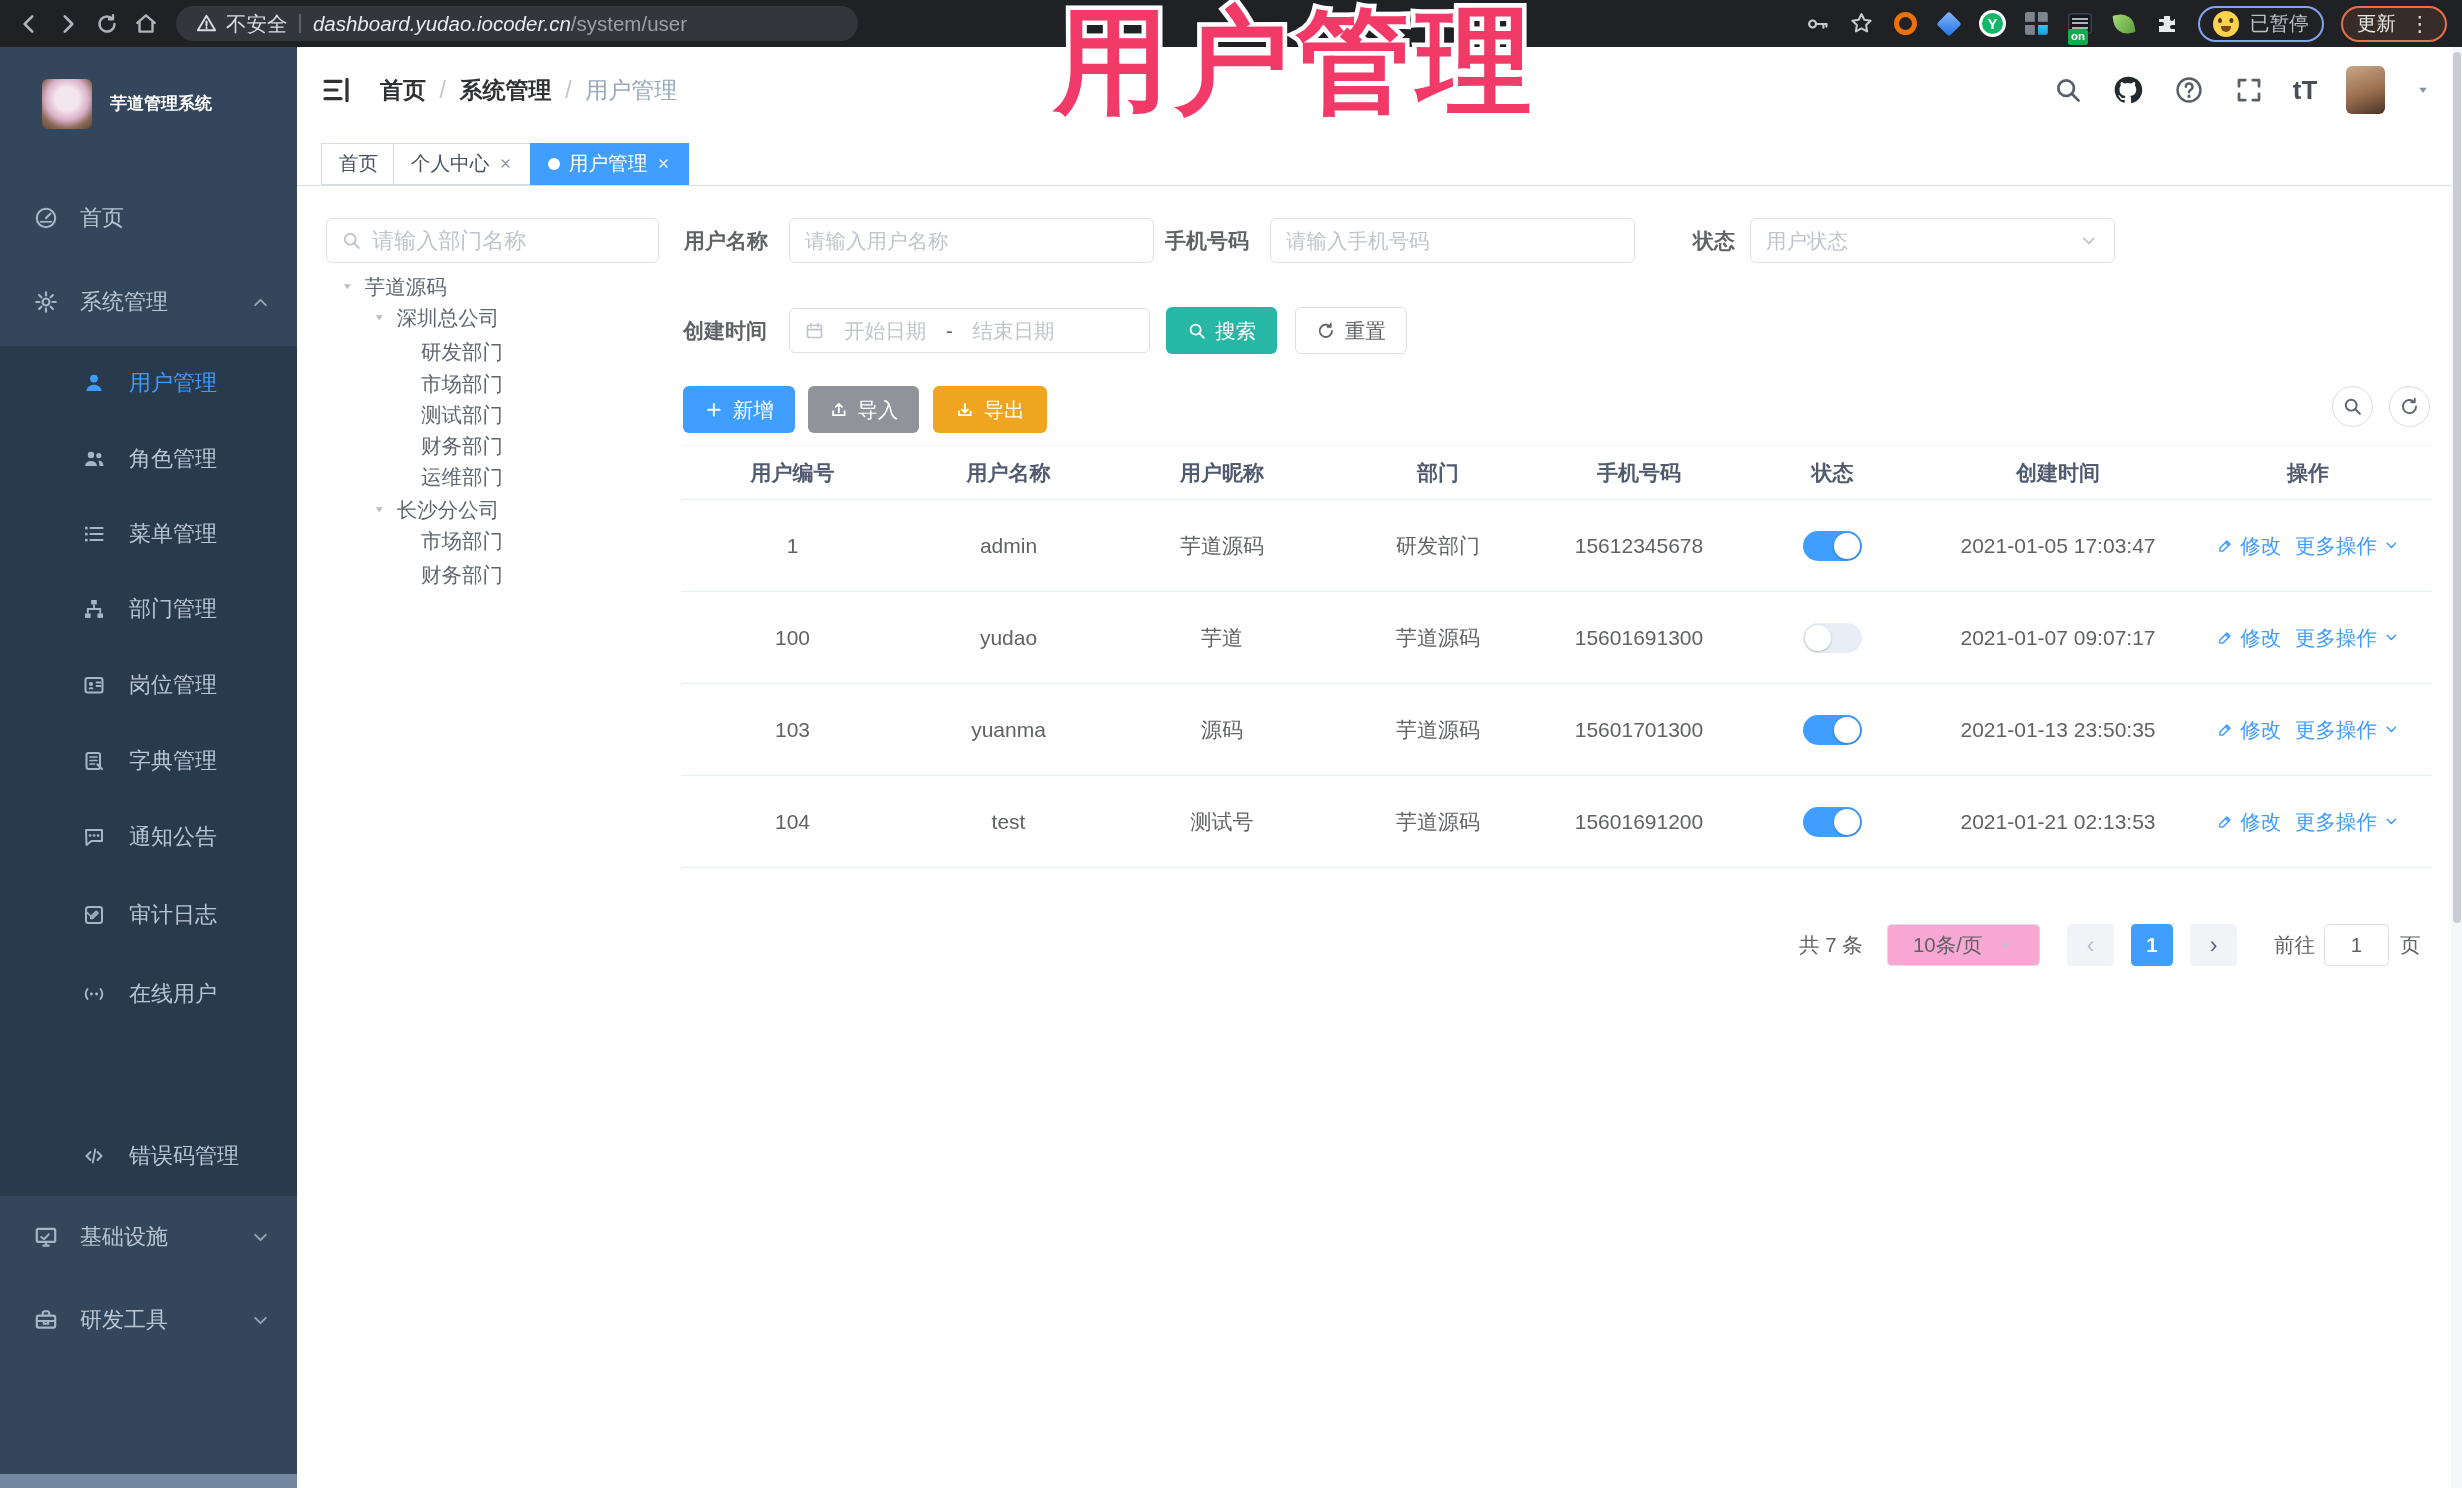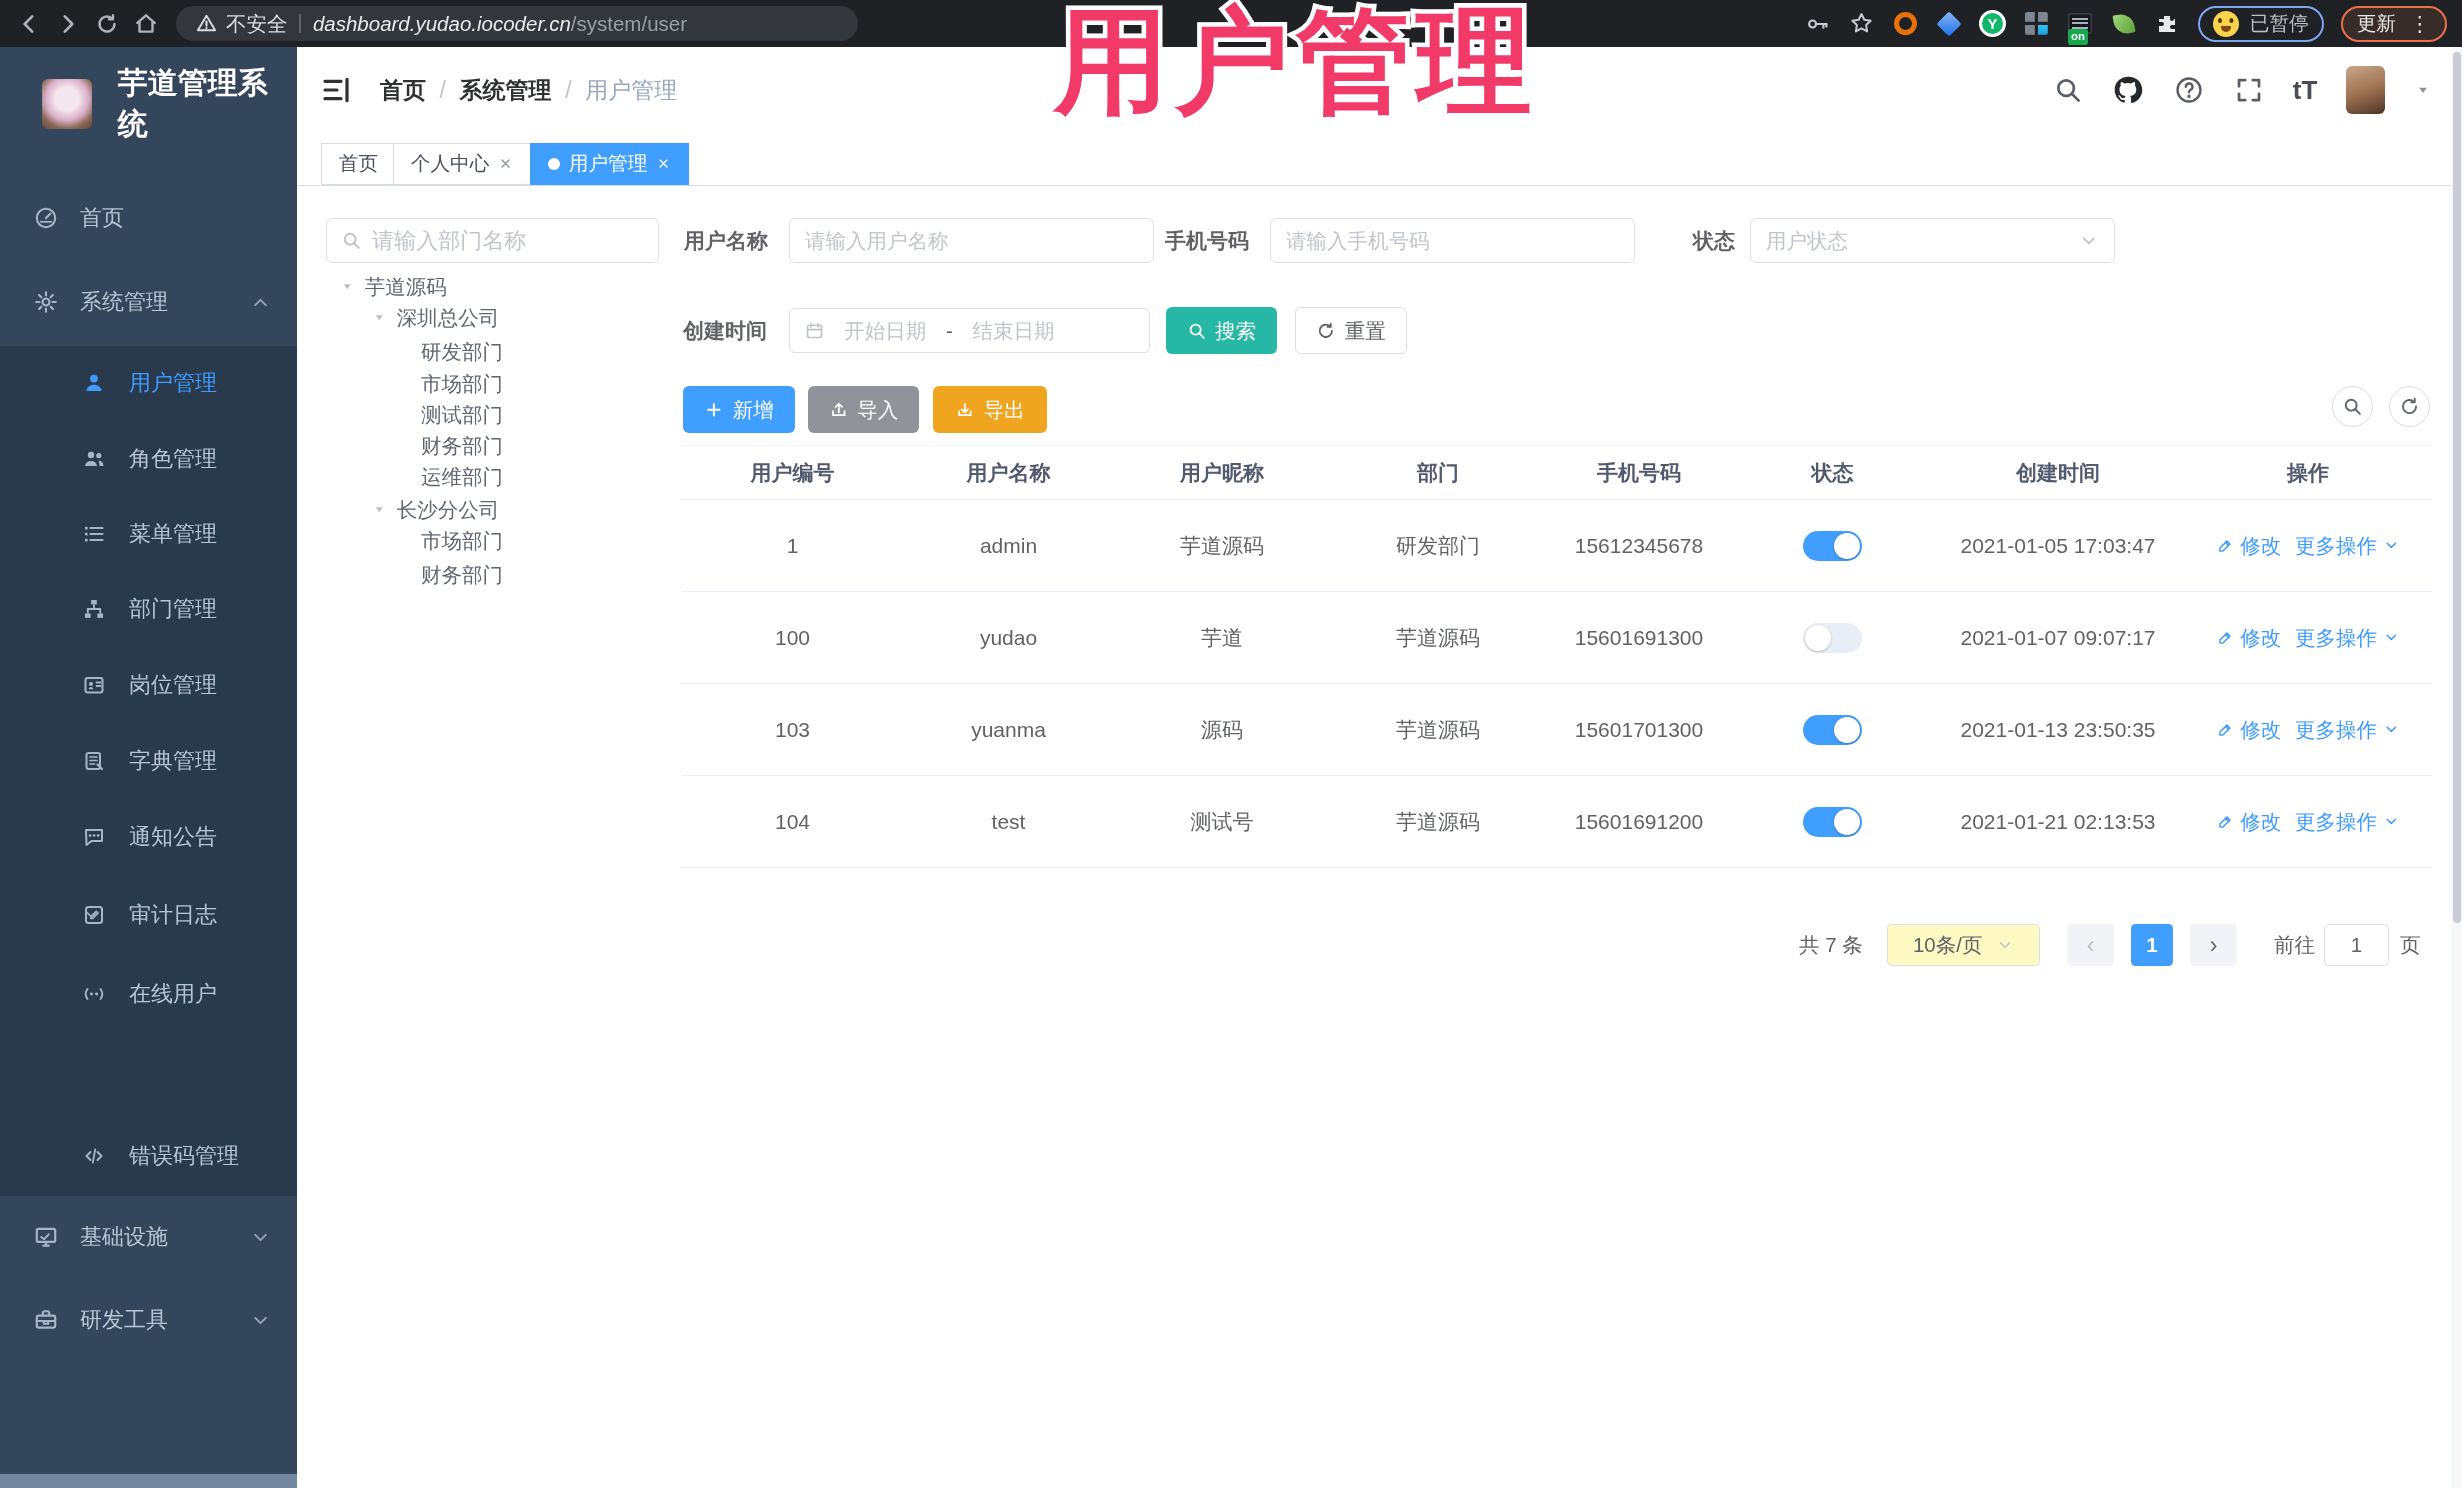--- a/index.html
+++ b/index.html
@@ -39,21 +39,21 @@
   .dots3 { color:#dadce0; font-size:21px; letter-spacing:0.8px; }
 
   
   .watermark { position:absolute; left:1049px; top:-16.7px; z-index:60; pointer-events:none; }
 
   
   .sidebar { position:absolute; left:0; top:47px; width:297px; height:1441px; background:#33465b; z-index:3; }
   .logo-row { position:absolute; left:0; top:15px; width:297px; height:83px; display:flex; align-items:center; }
   .logo-img { width:50px; height:50px; margin-left:42px; border-radius:6px;
       background: radial-gradient(circle at 50% 40%, #f4e6ee 0 30%, #d8aec7 55%, #8a6a58 75%, #5d4438 100%); }
-  .logo-title { color:#fff; font-size:30px; font-weight:bold; margin-left:26px; }
+  .logo-title { color:#fff; font-size:17px; font-weight:bold; margin-left:18px; }
   .submenu-bg { position:absolute; left:0; top:299px; width:297px; height:850px; background:#2a3a4d; }
   .mi { position:absolute; left:0; width:297px; height:76px; display:flex; align-items:center; color:#b9c5d4; font-size:22px; }
   .mi .ic { position:absolute; left:33px; color:#a7b6c7; }
   .mi .lbl { position:absolute; left:80px; }
   .mi.sub .ic { left:82px; }
   .mi.sub .lbl { left:129px; }
   .mi .chev { position:absolute; left:250px; color:#97a5b5; }
   .mi.active, .mi.active .ic { color:#3e9bff; }
   .side-strip { position:absolute; left:0; top:1427px; width:297px; height:13.6px; background:#7487a0; }
 
@@ -112,21 +112,21 @@
   .toggle.off { background:#e8edf6; }
   .toggle .knob { position:absolute; top:2.3px; width:26px; height:26px; border-radius:50%; background:#fff; box-shadow:0 0.8px 2.3px rgba(0,0,0,.25); }
   .toggle.on .knob { right:2.3px; }
   .toggle.off .knob { left:2.3px; }
   .oplink { color:#3e9bff; display:flex; align-items:center; gap:6px; font-size:20.5px; }
   .ops { gap:13.6px; }
 
   
   .pag { position:absolute; top:924px; height:42px; display:flex; align-items:center; font-size:20.5px; color:#606266; }
   .pag-total { left:1799px; }
-  .pag-size { left:1887px; width:153px; border:1.5px solid #dcdfe6; border-radius:4.5px; justify-content:center; gap:13.6px; color:#606266; background:#fef9c3; }
+  .pag-size { left:1887px; width:153px; border:1.5px solid #dcdfe6; border-radius:4.5px; justify-content:center; gap:13.6px; color:#606266; background:#f9a8d4; }
   .pag-size .chev { color:#c0c4cc; }
   .pbox { position:absolute; top:924px; width:47px; height:42px; border-radius:4.5px; background:#f1f3f7; color:#b9bfc9; display:flex; align-items:center; justify-content:center; font-size:23px; }
   .pbox.cur { background:#409EFF; color:#fff; width:42px; font-weight:bold; font-size:20.5px; }
   .goto-input { position:absolute; left:2324px; top:924px; width:65px; height:42px; border:1.5px solid #dcdfe6; border-radius:4.5px; text-align:center; font-size:20.5px; color:#606266; }
 
   
   .scrollbar { position:absolute; right:0; top:47px; width:10.6px; height:1441px; background:#f6f7f8; }
   .scroll-thumb { position:absolute; right:1.5px; top:4.5px; width:7.6px; height:871px; border-radius:4.5px; background:#c9ccd4; }
 </style>
 </head>

